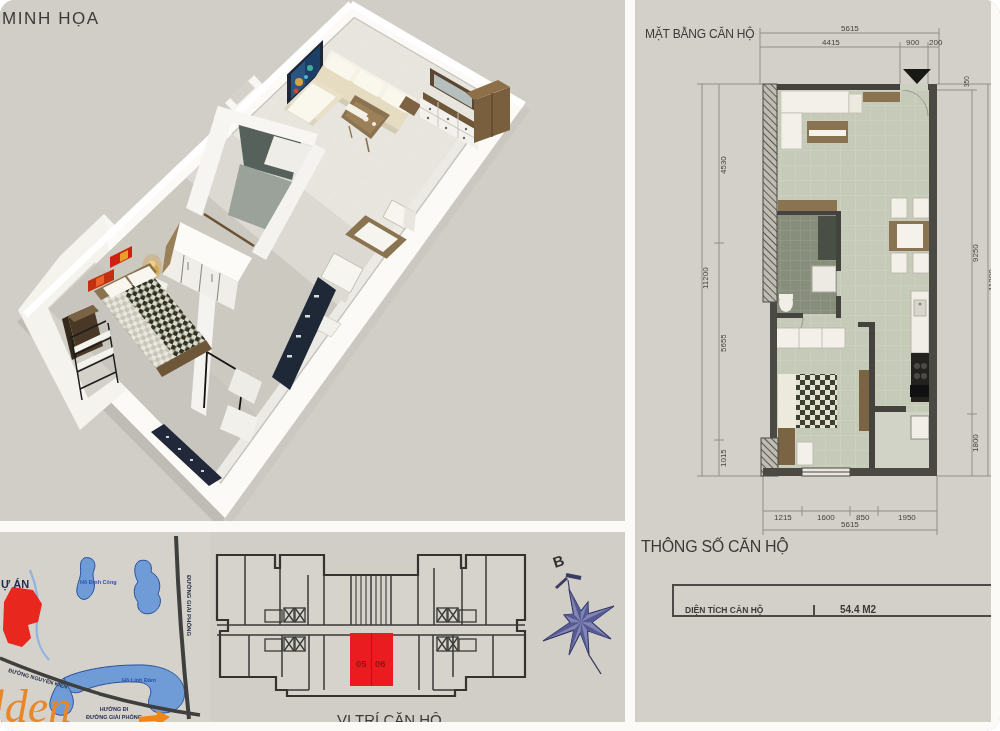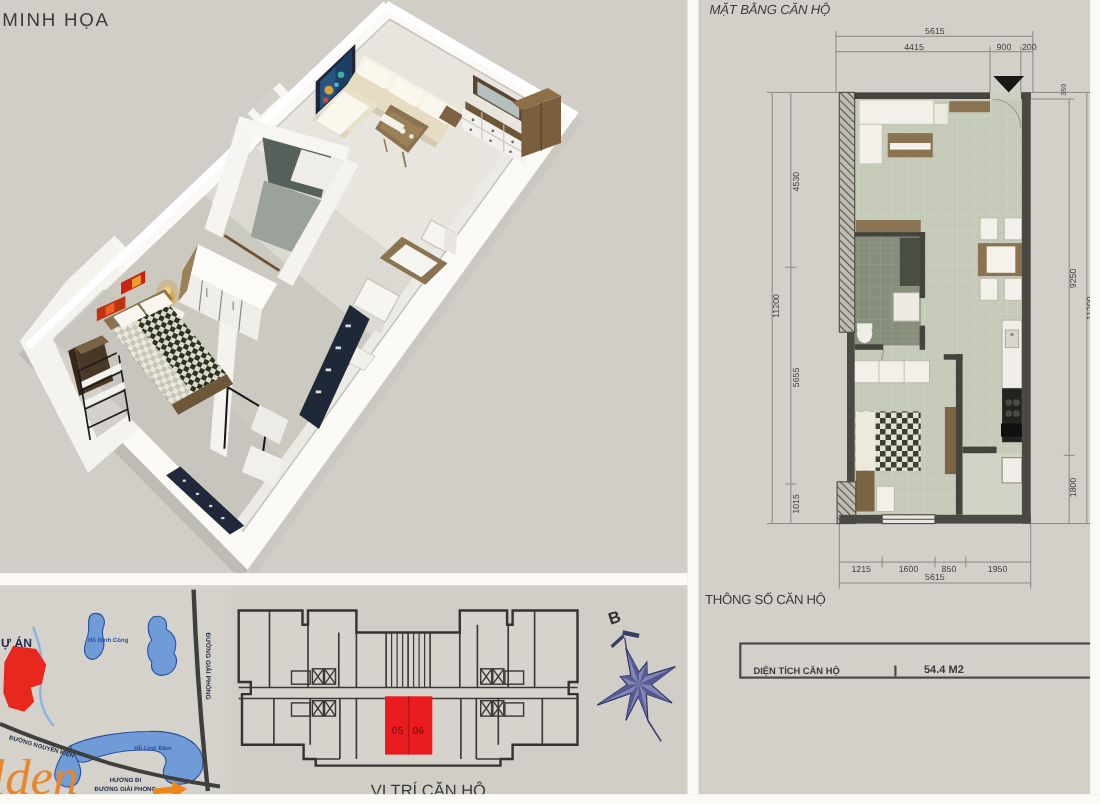--- a/index.html
+++ b/index.html
@@ -1,17 +1,17 @@
 <!DOCTYPE html>
 <html><head>
 <meta charset="utf-8">
 <style>
   html,body{margin:0;padding:0;}
   #root{position:relative;width:1000px;height:731px;background:#d1cec8;overflow:hidden;
-        font-family:"Liberation Sans", sans-serif;}
+        font-family:"Liberation Sans", sans-serif;border-radius:15px;}
   .abs{position:absolute;}
   .lbl{color:#3b3a37;}
 </style>
 </head>
 <body>
 <div id="root">
 
   <svg class="abs" style="left:0;top:0" width="628" height="521" viewBox="0 0 628 521">
     <rect x="0" y="0" width="628" height="521" fill="#d1cec8"></rect>
     <defs>
@@ -395,21 +395,21 @@
 
       <rect x="929" y="84" width="8" height="392" fill="#4b4943"></rect>
 
       <rect x="763" y="468" width="174" height="8" fill="#4b4943"></rect>
 
       <rect x="802" y="468" width="48" height="8" fill="#e8e6de" stroke="#4b4943" stroke-width="1"></rect>
       <line x1="802" y1="472" x2="850" y2="472" stroke="#4b4943" stroke-width="1"></line>
     </g>
   </svg>
 
-  <div class="abs lbl" style="left:645px;top:2px;font-size:12px;letter-spacing:-0.2px;font-style:italic;">MẶT BẰNG CĂN HỘ</div>
+  <div class="abs lbl" style="left:645px;top:27px;font-size:12px;letter-spacing:-0.2px;">MẶT BẰNG CĂN HỘ</div>
 
   <svg class="abs" style="left:0;top:532px" width="210" height="190" viewBox="0 0 210 190">
     <rect x="0" y="0" width="210" height="190" fill="#d5d1cb"></rect>
     <g id="map" font-family="Liberation Sans, sans-serif">
 
       <path d="M30,38 C36,52 40,70 37,90 C35,106 40,118 49,128" fill="none" stroke="#90b4e0" stroke-width="2.2"></path>
 
       <path d="M84,26 C92,24 97,30 94,38 C91,45 96,50 94,57 C92,65 85,70 80,66 C74,61 78,52 80,45 C82,38 78,30 84,26 Z" fill="#6f9cd6" stroke="#2b50a0" stroke-width="1"></path>
 
       <path d="M139,29 C148,26 153,32 151,40 C159,44 162,53 158,62 C163,68 160,78 152,81 C144,84 136,79 138,70 C133,64 133,55 138,50 C134,43 133,33 139,29 Z" fill="#6f9cd6" stroke="#2b50a0" stroke-width="1"></path>
@@ -538,21 +538,21 @@
         <path d="M566,575 L581,578" stroke="#3a3d63" stroke-width="4" fill="none"></path>
         <path d="M568,580 L569.4,589.4" stroke="#3a3d63" stroke-width="1.2" fill="none"></path>
 
         <text x="555" y="568" font-size="15" font-weight="bold" fill="#30302e" font-family="Liberation Sans, sans-serif" transform="rotate(-18 555 568)">B</text>
       </g>
     </g>
   </svg>
 
   <div class="abs lbl" style="left:337px;top:711px;font-size:15px;letter-spacing:0px;">VỊ TRÍ CĂN HỘ</div>
 
-  <div class="abs lbl" style="left:641px;top:538px;font-size:12px;letter-spacing:-0.3px;">THÔNG SỐ CĂN HỘ</div>
+  <div class="abs lbl" style="left:641px;top:538px;font-size:16px;letter-spacing:-0.3px;">THÔNG SỐ CĂN HỘ</div>
 
   <div class="abs" style="left:672px;top:584px;width:319px;height:29px;border:2px solid #4b4a46;display:flex;align-items:flex-end;">
     <div style="width:139px;border-right:2px solid #4b4a46;display:flex;align-items:center;">
       <span style="font-size:8.5px;font-weight:bold;color:#3b3a37;padding-left:11px;">DIỆN TÍCH CĂN HỘ</span>
     </div>
     <div style="flex:1;display:flex;align-items:center;">
       <span style="font-size:10px;font-weight:bold;color:#3b3a37;padding-left:25px;">54.4 M2</span>
     </div>
   </div>
 

